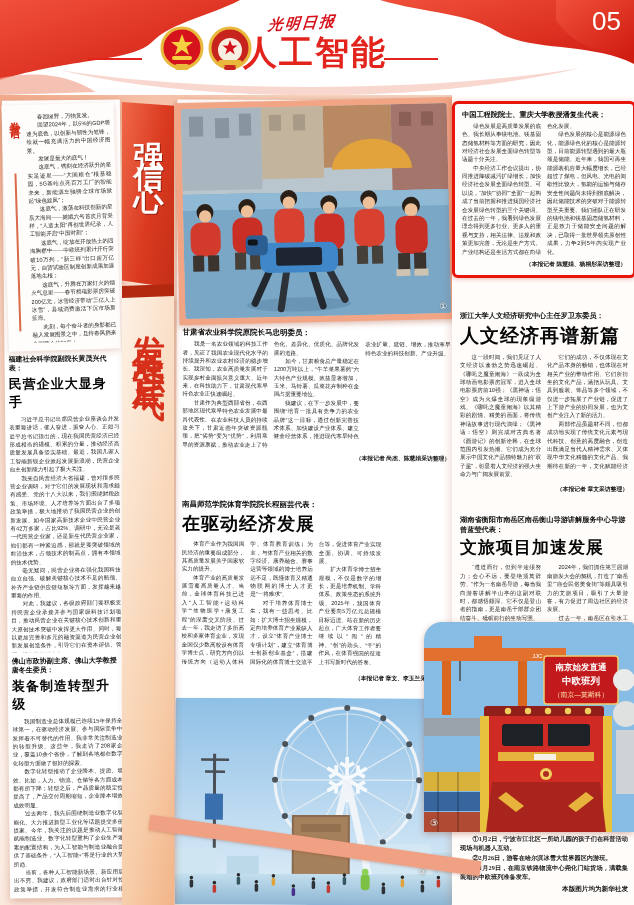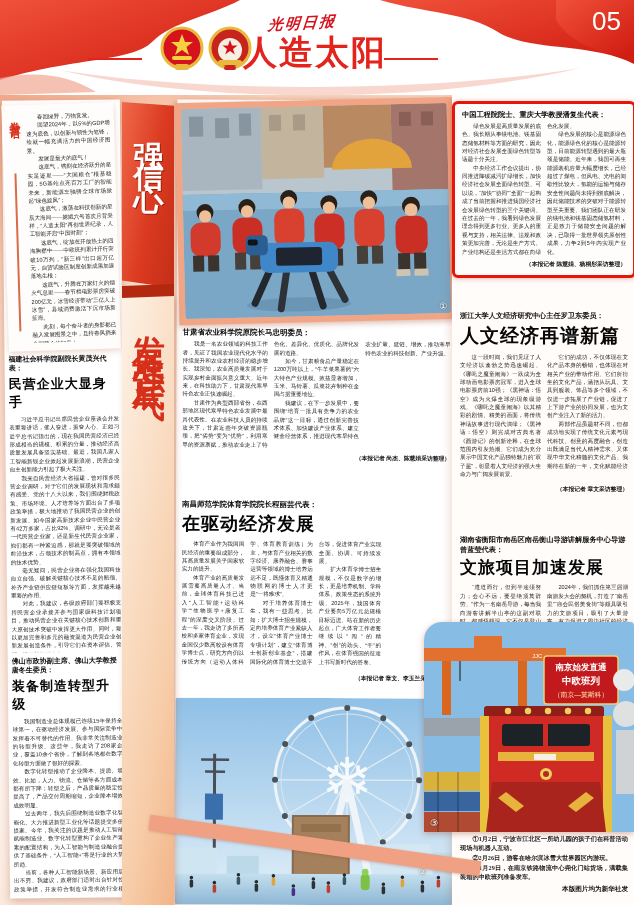--- a/index.html
+++ b/index.html
@@ -316,21 +316,21 @@
 
     <div class="art" style="left:8px;top:216px;width:168px;height:196px;">
       <div class="kicker" style="font-size:7.2px;">浙江大学人文经济研究中心主任罗卫东委员：</div>
       <h2 class="hl hl-lg">人文经济再谱新篇</h2>
       <div class="btxt c2" style="height:130px;">　　这一段时间，我们见证了人文经济以蓬勃之势迅速崛起。《哪吒之魔童闹海》一跃成为全球动画电影票房冠军，进入全球电影票房前10强；《黑神话：悟空》成为火爆全球的现象级游戏。《哪吒之魔童闹海》以其精彩的剧情、精美的画面，将传统神话故事进行现代演绎；《黑神话：悟空》则完成对古典名著《西游记》的创新诠释，在全球范围内引发热潮。它们成为充分展示中国文化产品独特魅力的“双子星”，彰显着人文经济的强大生命力与广阔发展前景。
 　　它们的成功，不仅体现在文化产品本身的畅销，也体现在对相关产业的带动作用。它们所衍生的文化产品，涵括从玩具、文具到服装、饰品等多个领域，不仅进一步拓展了产业链，促进了上下游产业的协同发展，也为文创产业注入了新的活力。
 　　两部作品虽题材不同，但都成功地实现了传统文化元素与现代科技、创意的高度融合，创造出既满足当代人精神需求、又体现中华文化精髓的文化产品。我期待在新的一年，文化赋能经济潜力更大释放、精品力作源源不断，人文经济发展再谱新篇。</div>
       <div class="byline">（本报记者 章文采访整理）</div>
     </div>
 
-    <div class="art" style="left:8px;top:440px;width:168px;height:128px;">
+    <div class="art" style="left:8px;top:420px;width:168px;height:128px;">
       <div class="kicker" style="font-size:7.2px;">湖南省衡阳市南岳区南岳衡山导游讲解服务中心导游曾蓝莹代表：</div>
       <h2 class="hl" style="font-size:17px;">文旅项目加速发展</h2>
       <div class="btxt c2" style="height:62px;">　　“遵道而行，但到半途须努力；会心不远，要登绝顶莫辞劳。”作为一名南岳导游，每当我向游客讲解半山亭的这副对联时，都感悟颇深。它不仅是登山者的指南，更是南岳干部群众团结奋斗、砥砺前行的生动写照。
 　　2024年，我们抓住第三届湖南旅发大会的契机，打造了“南岳里”“庙会民俗美食街”等颇具吸引力的文旅项目，吸引了大量游客，有力促进了周边社区的经济发展。
 　　过去一年，南岳区在引水工程、索道改造、智慧停车系统等重大民生工程上取得历史性突破。未来，我们将继续以奋斗书写答卷，助力南岳经济发展再上新台阶。</div>
       <div class="byline">（本报记者 章文、禹爱华采访整理）</div>
     </div>
 
     <div class="photo" style="left:-28px;top:527px;width:210px;height:210px;border-radius:18px 4px 0 0;box-shadow:0 2px 6px rgba(150,60,30,.35);">
       <svg width="210" height="210" viewBox="0 0 210 210">
@@ -419,19 +419,19 @@
     </svg>
 
     <svg class="abs" style="left:208px;top:26px;" width="44" height="48" viewBox="0 0 44 48">
       <circle cx="22" cy="22" r="20" fill="#c8241e" stroke="#e8b93c" stroke-width="3"></circle>
       <circle cx="22" cy="24" r="12" fill="#f6efe2"></circle>
       <path d="M22,14 l2,5.5 5.5,0 -4.5,3.5 1.8,5.5 -4.8,-3.4 -4.8,3.4 1.8,-5.5 -4.5,-3.5 5.5,0 Z" fill="#d6131c"></path>
       <rect x="10" y="34" width="24" height="5" rx="2.5" fill="#e8b93c"></rect>
       <rect x="16" y="40" width="12" height="4" rx="2" fill="#c8241e"></rect>
     </svg>
     <div id="masthead">光明日报</div>
-    <div id="edition">人造太阳</div>
+    <div id="edition">人工智能</div>
     <div class="hline" style="left:88px;"></div>
     <div class="hline" style="left:384px;"></div>
     <div id="pagenum">05</div>
   </div>
 
 </div>
 
 </body></html>

